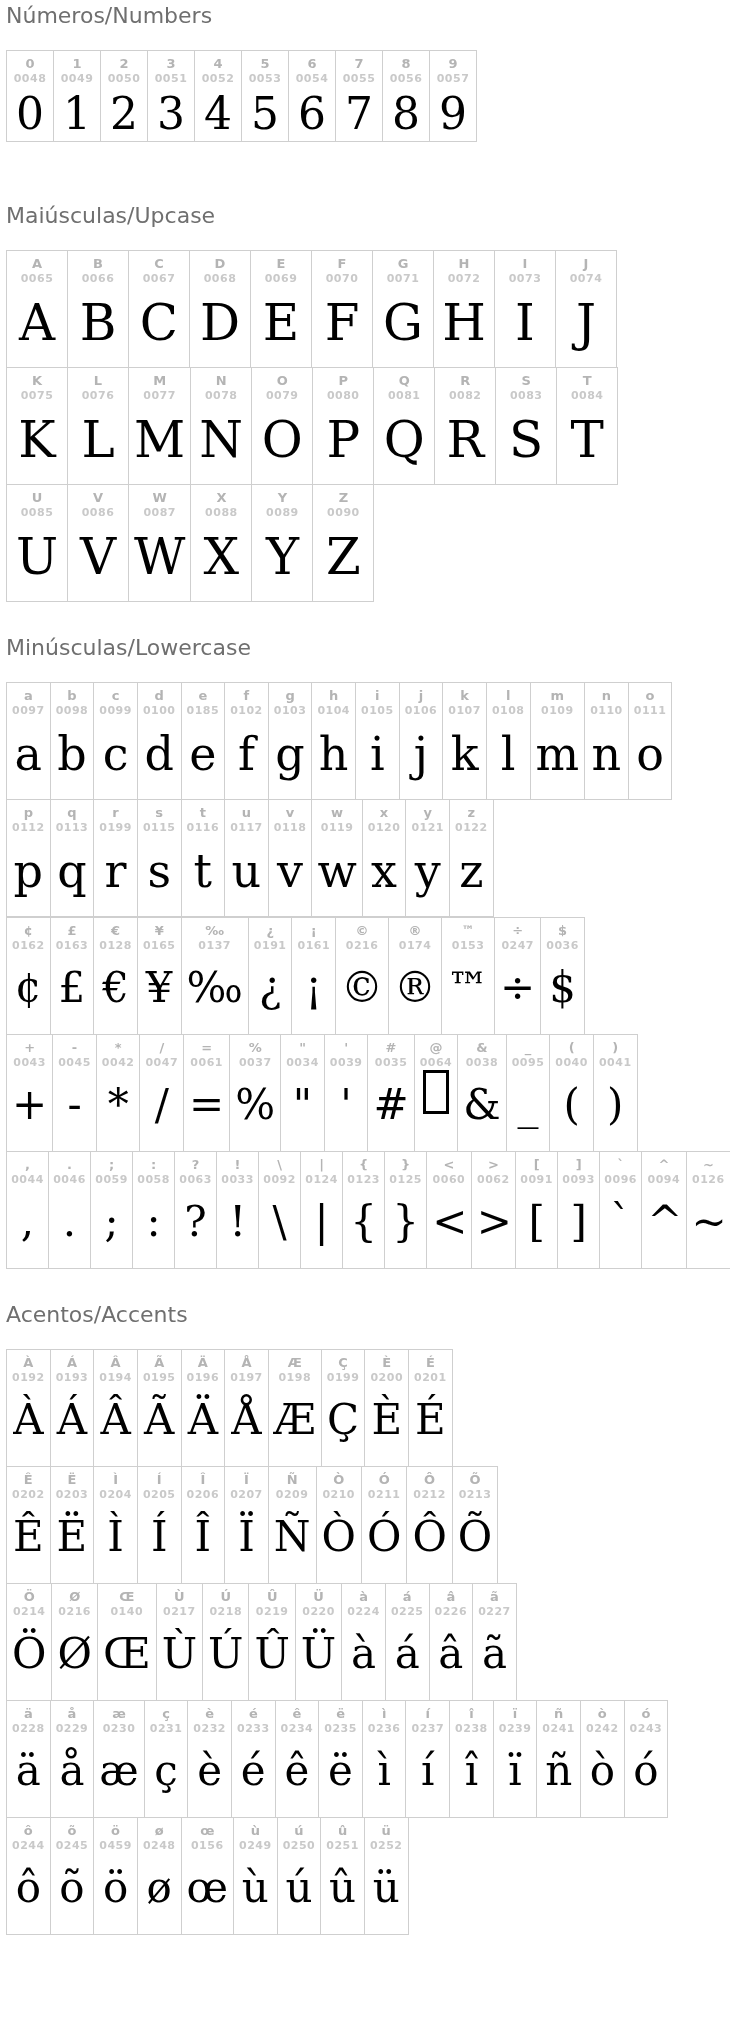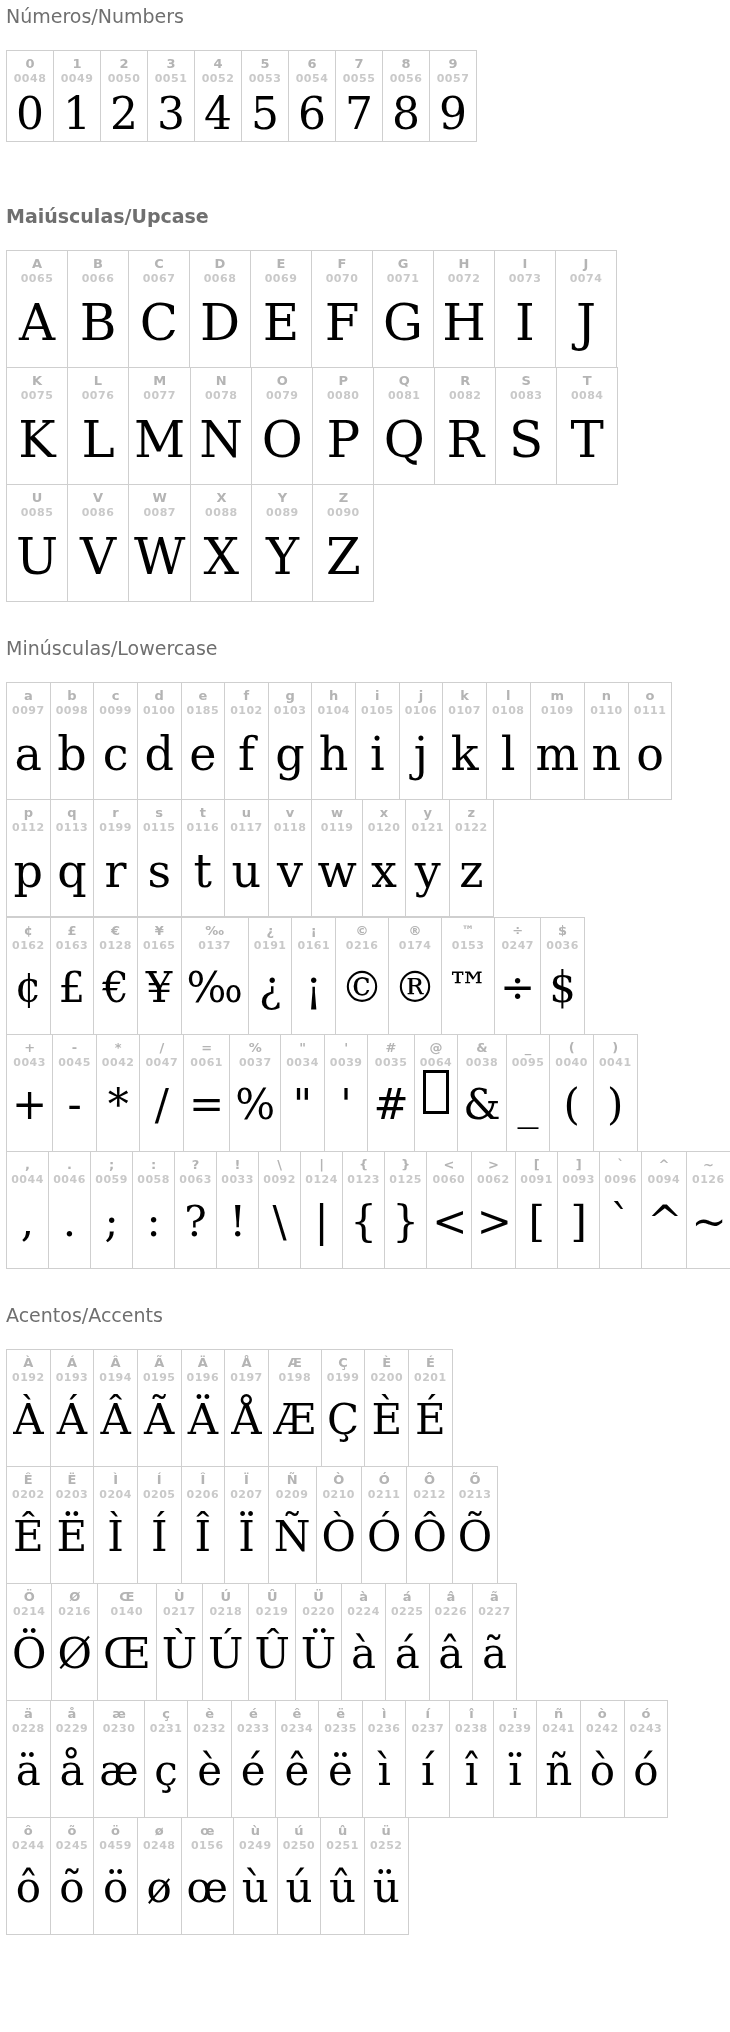--- a/index.html
+++ b/index.html
@@ -4,28 +4,28 @@
 <style>
   html,body{margin:0;padding:0;background:#ffffff;}
   body{
     width:730px;
     font-family:"DejaVu Sans", sans-serif;
     color:#000;
     padding:4px 0 30px 6px;
     box-sizing:border-box;
   }
   .section-title{
-    font-size:19px;
+    font-size:22px;
     font-weight:400;
     color:#6f6f6f;
     margin:36px 0 24px 0;
     line-height:20px;
   }
   #s-numbers .section-title{margin-top:2px;}
-  #s-uppercase .section-title{margin-top:64px;font-weight:bold;}
+  #s-uppercase .section-title{margin-top:64px;}
   .charmap{display:block;}
   .row{display:flex;align-items:stretch;}
   .row + .row{margin-top:-1px;}
   .cell{
     border:1px solid #cfcfcf;
     margin-right:-1px;
     background:#fff;
     display:flex;
     flex-direction:column;
     align-items:center;

